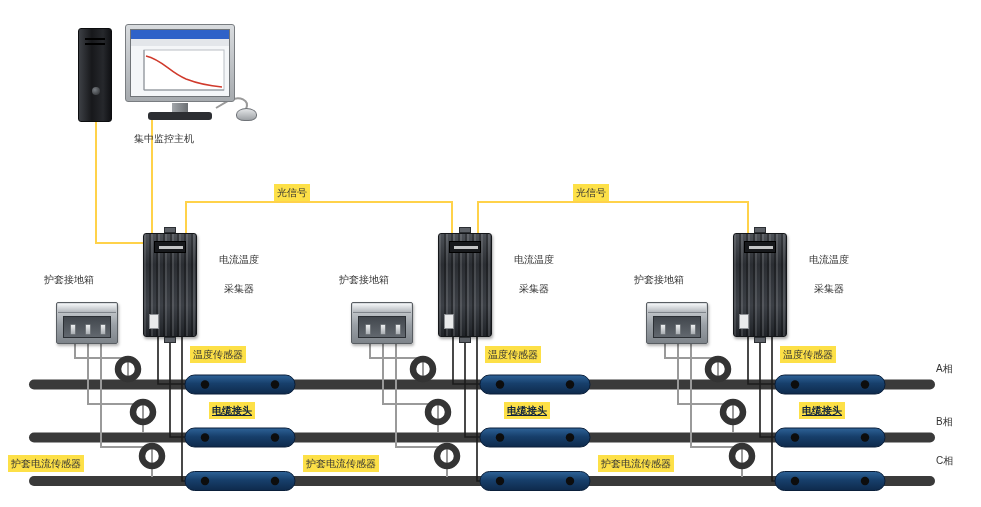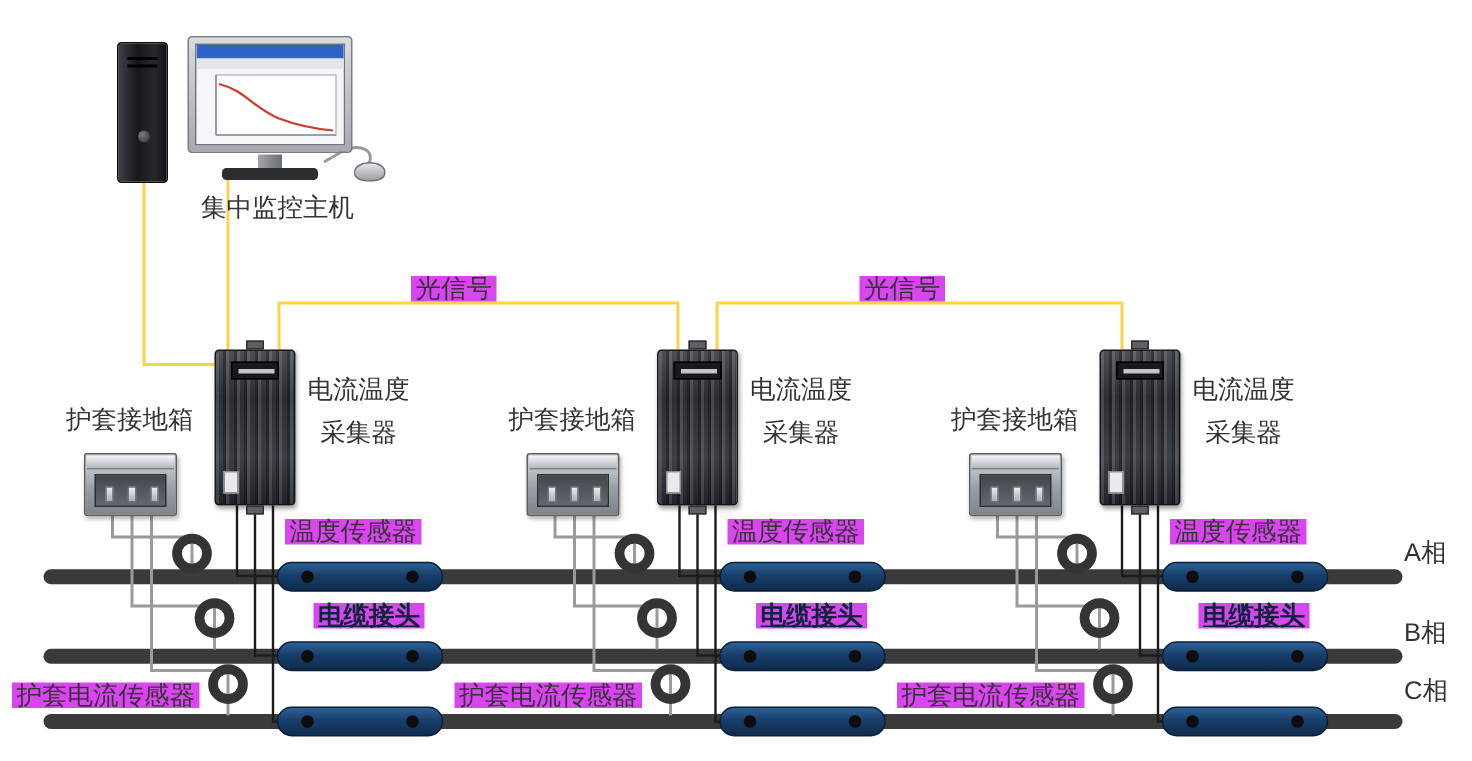--- a/index.html
+++ b/index.html
@@ -7,22 +7,22 @@
   body { font-family:"Liberation Sans","DejaVu Sans",sans-serif; }
   #canvas { position:relative; width:981px; height:507px; background:#fff; overflow:hidden; }
   .layer { position:absolute; left:0; top:0; z-index:1; }
   .fiber { stroke:#ffd24a; stroke-width:2; fill:none; }
   .gw { stroke:#9a9a9a; stroke-width:2; fill:none; }
   .bw { stroke:#1c1c1c; stroke-width:1.6; fill:none; }
   .cable { stroke:#3a3a3a; stroke-width:10; stroke-linecap:round; }
   .joint { fill:url(#jointG); stroke:#0a1f3a; }
   .dot { fill:#0d0d0d; }
   .ring { fill:none; stroke:#343434; stroke-width:6.5; }
-  .lbl { position:absolute; z-index:3; font-size:17px; color:#333; white-space:nowrap; line-height:17px; }
-  .wbg { background:#d946ef; padding:0 3px; }
+  .lbl { position:absolute; z-index:3; font-size:10px; color:#333; white-space:nowrap; line-height:17px; }
+  .wbg { background:#fde047; padding:0 3px; }
   .bold { font-weight:bold; color:#10233c;text-decoration:underline; }
   .cl { text-align:center; width:76px; line-height:29px; }
   .dev { position:absolute; z-index:2; }
   
   .host-wrap { left:78px; top:24px; width:190px; height:100px; }
   .tower { left:0; top:4px; width:34px; height:94px; background:linear-gradient(90deg,#3d4045,#17181b 40%,#26282c 75%,#101114); border:1px solid #0c0d0f; border-radius:3px; }
   .slot { position:absolute; left:6px; right:6px; top:9px; height:2px; background:#000; box-shadow:0 5px 0 #000; }
   .btn { position:absolute; left:13px; top:58px; width:8px; height:8px; border-radius:50%; background:radial-gradient(circle at 35% 35%,#787d82,#26282b); }
   .monitor { left:47px; top:0; width:110px; height:78px; background:linear-gradient(180deg,#d9dcdf,#a6aaae); border:1px solid #797d81; border-radius:3px; padding:4px; }
   .screen { width:100%; height:100%; background:#fff; border:1px solid #707478; overflow:hidden; }

